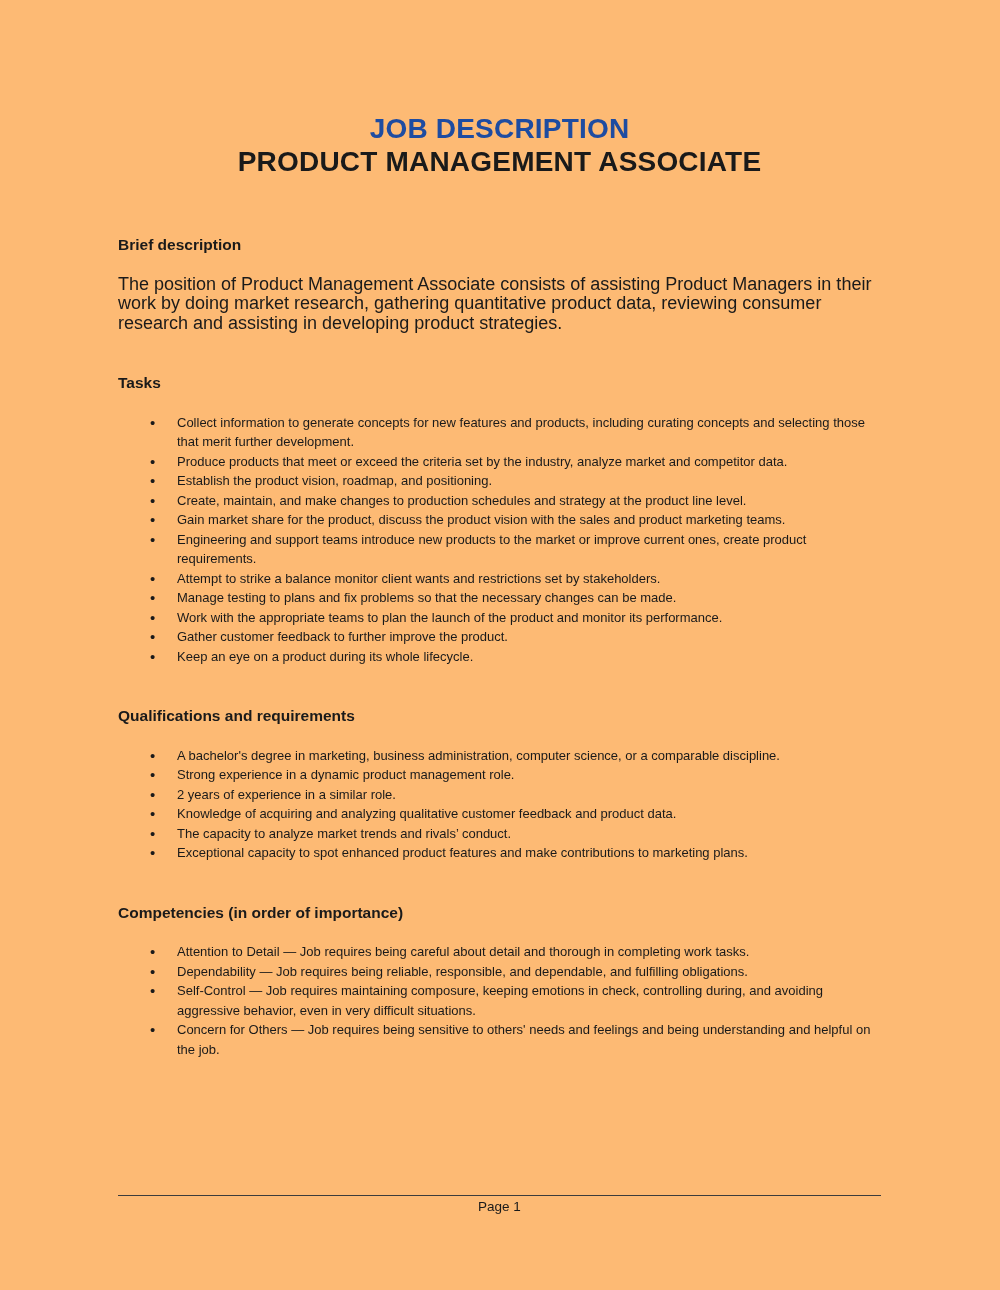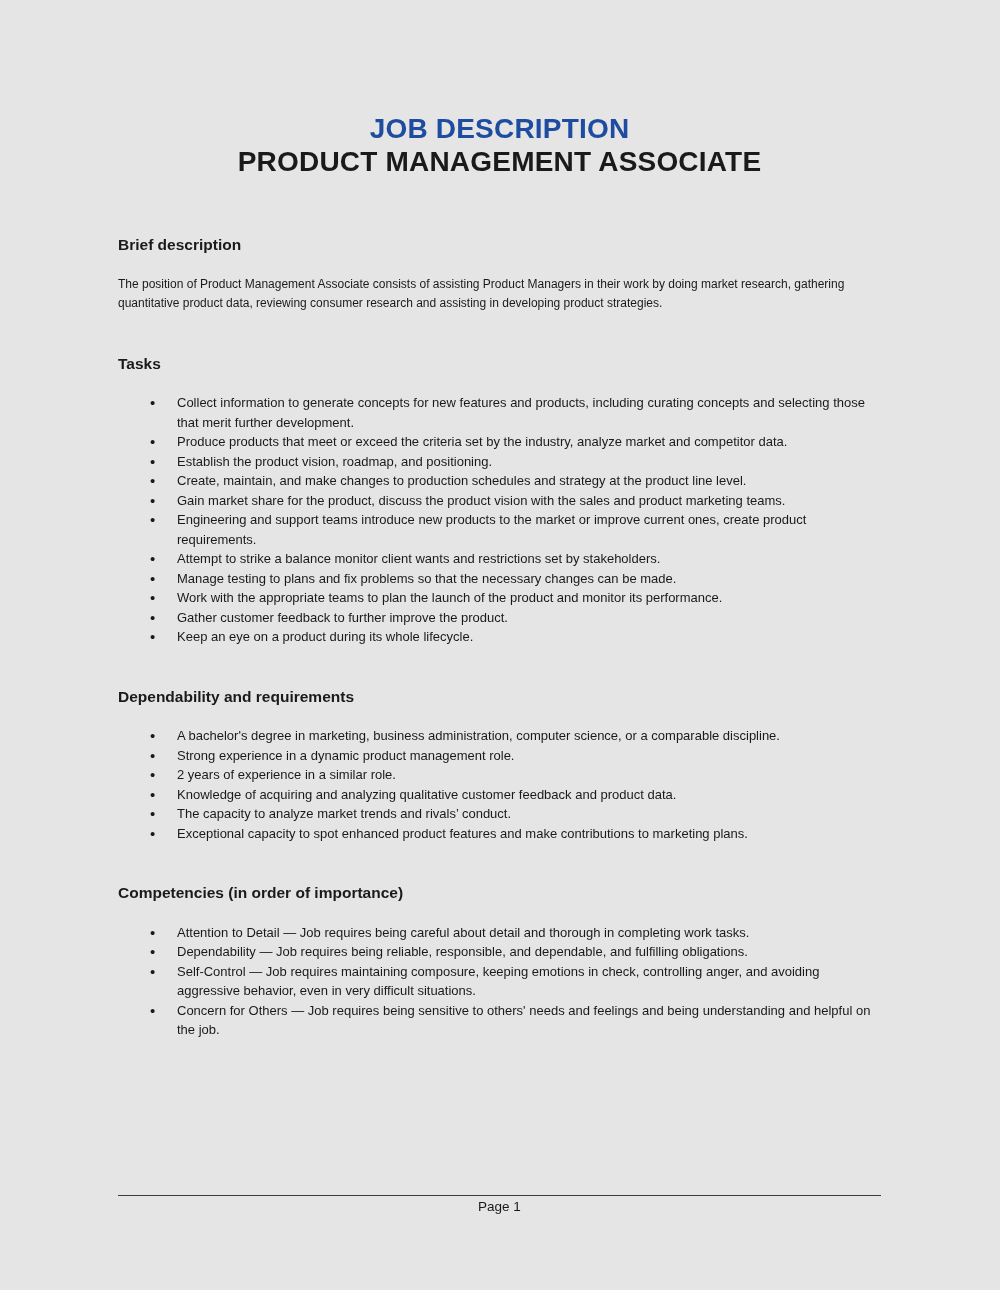--- a/index.html
+++ b/index.html
@@ -2,21 +2,21 @@
 <html><head>
 <meta charset="utf-8">
 <style>
   * { margin: 0; padding: 0; box-sizing: border-box; }
   html, body { background: #ffffff; }
   .page {
     position: relative;
     width: 1000px;
     height: 1290px;
     margin: 0 auto;
-    background: #e5e5e5;
+    background: #fdba74;
     font-family: "Liberation Sans", "DejaVu Sans", sans-serif;
     color: #1a1a1a;
     padding: 112px 119px 0 118px;
     overflow: hidden;
   }
   .doc-header {
     text-align: center;
     margin-bottom: 57px;
   }
   .doc-title {
@@ -34,21 +34,21 @@
   }
   .section { margin-bottom: 40px; }
   .section:last-of-type { margin-bottom: 0; }
   .section-heading {
     font-size: 15.5px;
     font-weight: bold;
     line-height: 19.5px;
     margin-bottom: 20px;
   }
   .body-text {
-    font-size: 12px;
+    font-size: 18px;
     line-height: 19.5px;
   }
   .bullet-list {
     list-style: none;
     margin-left: 32px;
   }
   .bullet-list li {
     position: relative;
     padding-left: 27px;
     font-size: 13px;
@@ -102,37 +102,37 @@
       <li>Engineering and support teams introduce new products to the market or improve current ones, create product requirements.</li>
       <li>Attempt to strike a balance monitor client wants and restrictions set by stakeholders.</li>
       <li>Manage testing to plans and fix problems so that the necessary changes can be made.</li>
       <li>Work with the appropriate teams to plan the launch of the product and monitor its performance.</li>
       <li>Gather customer feedback to further improve the product.</li>
       <li>Keep an eye on a product during its whole lifecycle.</li>
     </ul>
   </section>
 
   <section class="section">
-    <h3 class="section-heading">Dependability and requirements</h3>
+    <h3 class="section-heading">Qualifications and requirements</h3>
     <ul class="bullet-list">
       <li>A bachelor's degree in marketing, business administration, computer science, or a comparable discipline.</li>
       <li>Strong experience in a dynamic product management role.</li>
       <li>2 years of experience in a similar role.</li>
       <li>Knowledge of acquiring and analyzing qualitative customer feedback and product data.</li>
       <li>The capacity to analyze market trends and rivals’ conduct.</li>
       <li>Exceptional capacity to spot enhanced product features and make contributions to marketing plans.</li>
     </ul>
   </section>
 
   <section class="section">
     <h3 class="section-heading">Competencies (in order of importance)</h3>
     <ul class="bullet-list">
       <li>Attention to Detail — Job requires being careful about detail and thorough in completing work tasks.</li>
       <li>Dependability — Job requires being reliable, responsible, and dependable, and fulfilling obligations.</li>
-      <li>Self-Control — Job requires maintaining composure, keeping emotions in check, controlling anger, and avoiding aggressive behavior, even in very difficult situations.</li>
+      <li>Self-Control — Job requires maintaining composure, keeping emotions in check, controlling during, and avoiding aggressive behavior, even in very difficult situations.</li>
       <li>Concern for Others — Job requires being sensitive to others' needs and feelings and being understanding and helpful on the job.</li>
     </ul>
   </section>
 
   <footer class="doc-footer">
     <div class="page-number">Page 1</div>
   </footer>
 
 </div>
 

